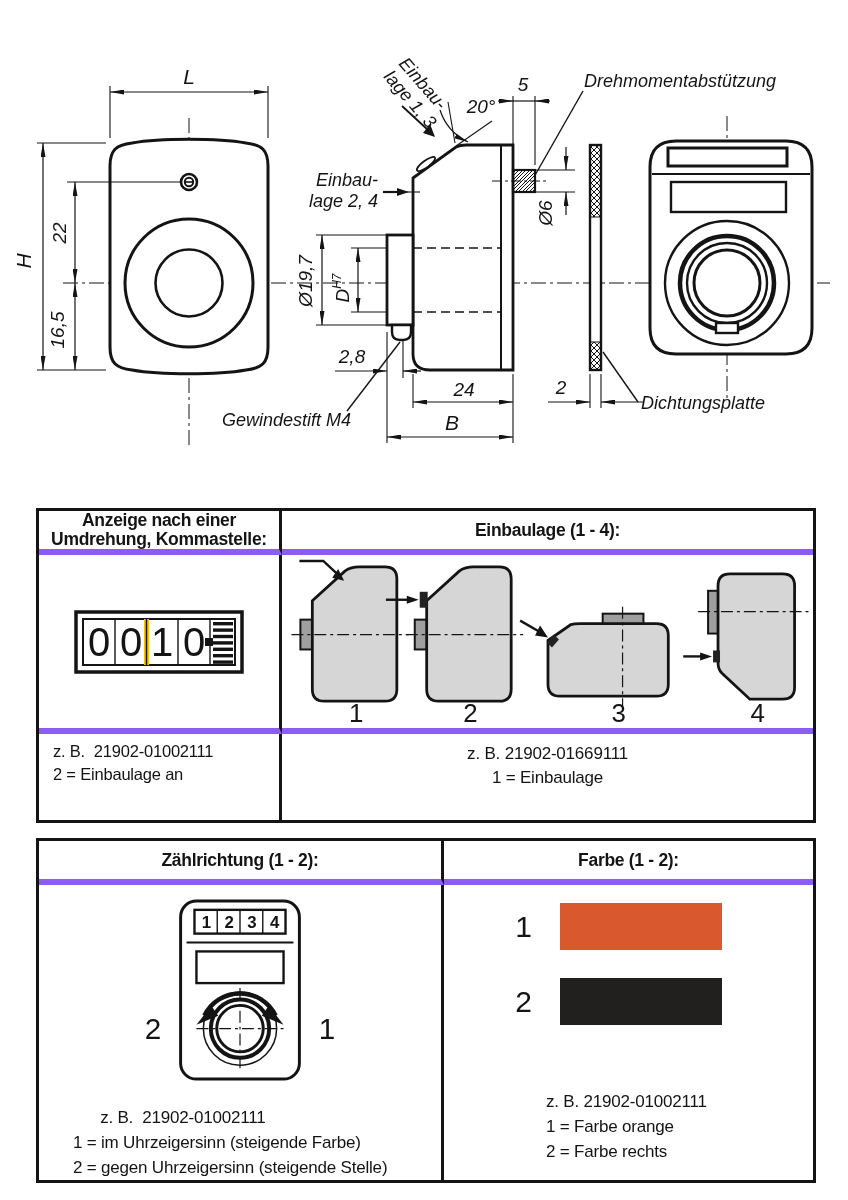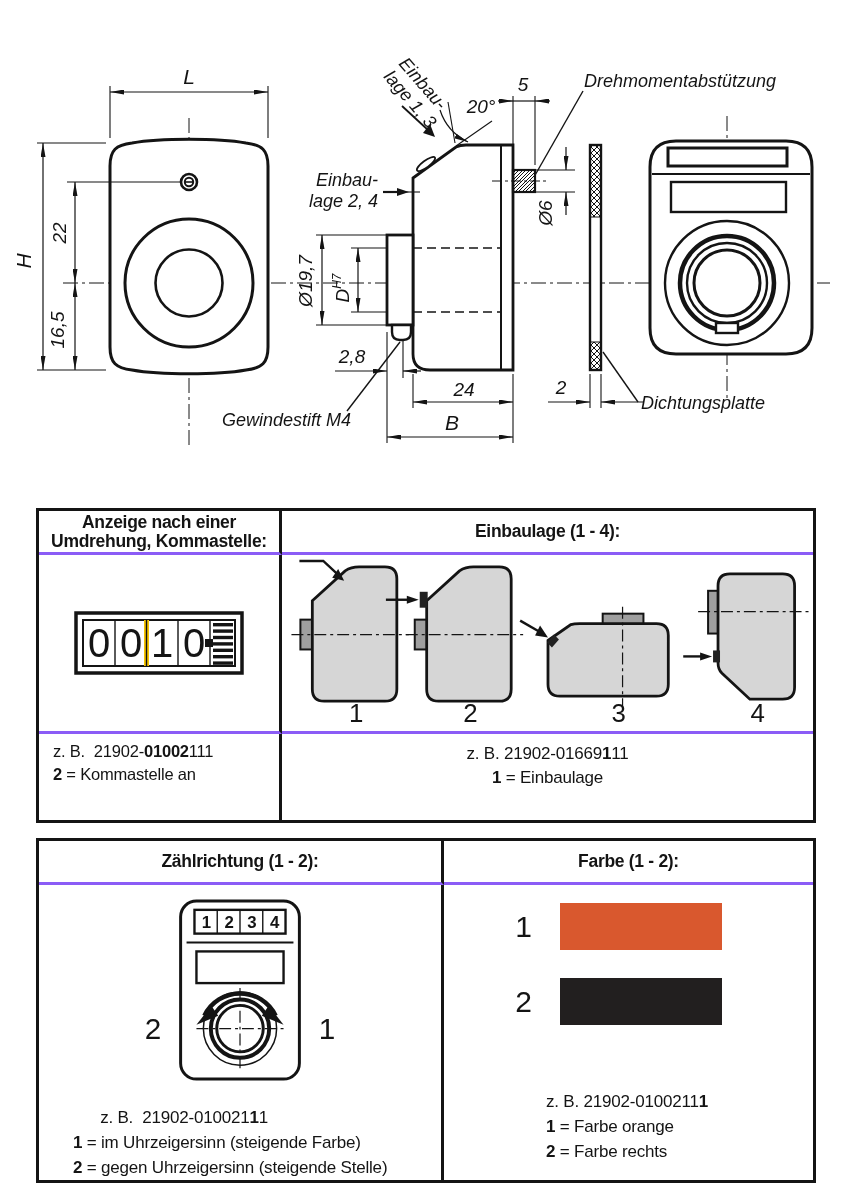--- a/index.html
+++ b/index.html
@@ -10,27 +10,27 @@
   .dimbig{font-style:italic;font-size:21px;fill:#141414}
   .calltxt{font-style:italic;font-size:18px;fill:#141414}
 
   .tbl{position:absolute;border:3px solid #141414;background:#fff;display:grid}
   #tbl-options{left:36px;top:508px;width:774px;height:309px;
                grid-template-columns:243px 1fr;grid-template-rows:44px 179px 1fr}
   #tbl-options2{left:36px;top:838px;width:774px;height:339px;
                 grid-template-columns:405px 1fr;grid-template-rows:44px 1fr}
   .cell{background:#fff;overflow:hidden}
   .br{border-right:3px solid #141414}
-  .bb{border-bottom:3px solid #8b5cf6}
+  .bb{border-bottom:6px solid #8b5cf6}
   .hdr{display:flex;flex-direction:column;align-items:center;justify-content:center;
        font-weight:bold;font-size:17.5px;line-height:19px;letter-spacing:-0.3px;text-align:center}
   .body-center{display:flex;align-items:center;justify-content:center}
   .ft{padding-top:6px}
   .ft-line{white-space:pre;font-size:16.5px;line-height:22.5px;letter-spacing:-0.2px}
-  .b{font-weight:bold}
+  .b{font-weight:normal}
   .ft-display{padding-left:14px}
   .ft-mounting{text-align:center;padding-top:8px}
   .ft-mounting .ft-line{font-size:17px;line-height:24px}
   .ft-direction{padding-left:34px;margin-top:10px}
   .ft-direction .ft-line{font-size:17px;line-height:25px}
   .ft-color{padding-left:102px;margin-top:58px}
   .ft-color .ft-line{font-size:17px;line-height:25px}
 
   .dial-wrap{display:flex;flex-direction:column;align-items:center}
   .swatch-area{padding-top:18px}
@@ -305,21 +305,21 @@
         <rect x="432" y="96" width="7" height="12" fill="#222" stroke="none"></rect>
         <line x1="402" y1="102" x2="421" y2="102" stroke="#141414" stroke-width="2.4"></line>
         <polygon points="431,102 419,98 419,106" fill="#141414"></polygon>
         <text x="477" y="168" text-anchor="middle" font-size="26" fill="#141414">4</text>
       </g>
     </svg>
   </div>
 
   <div class="cell br ft ft-display">
       <div class="ft-line"><span>z. B.  21902-</span><span class="b">01002</span><span>111</span></div>
-      <div class="ft-line"><span class="b">2</span><span> = Kommastelle an</span></div>
+      <div class="ft-line"><span class="b">2</span><span> = Einbaulage an</span></div>
     </div>
   <div class="cell ft ft-mounting">
       <div class="ft-line"><span>z. B. 21902-01669</span><span class="b">1</span><span>11</span></div>
       <div class="ft-line"><span class="b">1</span><span> = Einbaulage</span></div>
     </div>
 </div>
 
 <div id="tbl-options2" class="tbl">
   <div class="cell br bb hdr">
     <div>Zählrichtung (1 - 2):</div>

